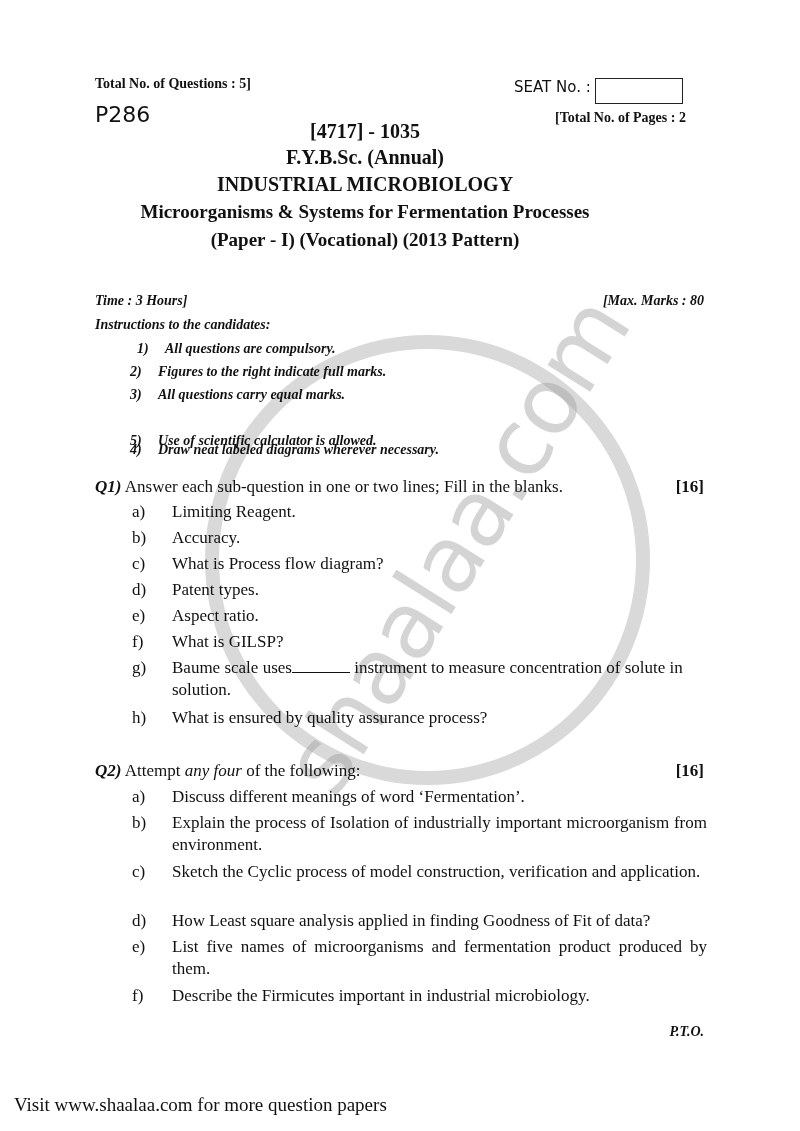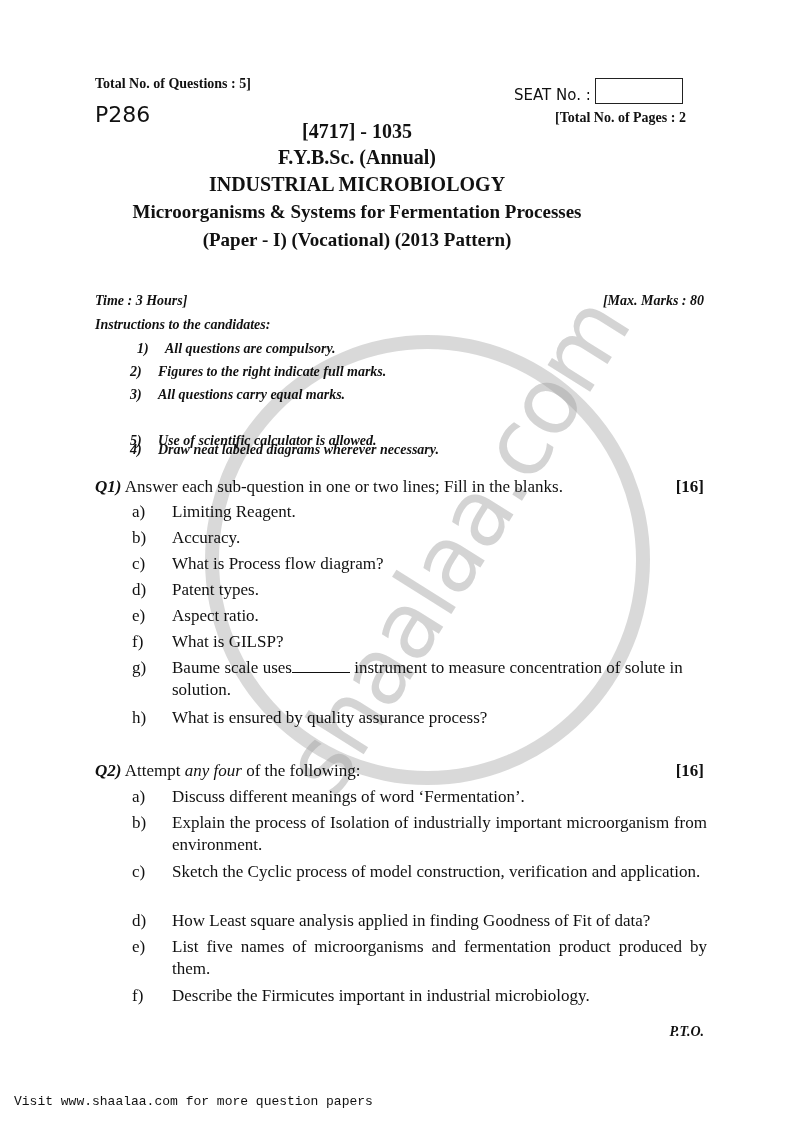--- a/index.html
+++ b/index.html
@@ -2,47 +2,47 @@
 <html><head>
   <meta charset="utf-8">
   <style>
     html, body { margin: 0; padding: 0; background: #ffffff; }
     body { width: 800px; height: 1131px; position: relative; overflow: hidden; color: #111; font-family: "Liberation Serif", serif; }
     .abs { position: absolute; }
     .hdr-small { font-family: "Liberation Serif", serif; font-weight: bold; font-size: 14px; }
     .sans { font-family: "DejaVu Sans", sans-serif; }
     .seat-label { font-family: "DejaVu Sans", sans-serif; font-size: 15px; }
     .seat-box { width: 88px; height: 26px; border: 1.5px solid #222; box-sizing: border-box; background: #fff; }
-    .center-line { left: 8px; width: 664px; text-align: center; font-weight: bold; padding-left: 17px; }
+    .center-line { left: 16px; width: 664px; text-align: center; font-weight: bold; padding-left: 17px; }
     .t1 { font-size: 20px; }
     .t2 { font-size: 19px; }
     .ital-b { font-style: italic; font-weight: bold; font-size: 14px; }
     .instr-num { width: 28px; display: inline-block; }
     .body-text { font-size: 17px; }
     .q-num { font-style: italic; font-weight: bold; }
     .marks { font-weight: bold; font-size: 17px; }
     .sub { position: absolute; left: 132px; width: 575px; font-size: 17px; line-height: 22px; }
     .sub .lbl { position: absolute; left: 0; top: 0; width: 36px; }
     .sub .txt { margin-left: 40px; display: block; }
     .sub .txt.justify { text-align: justify; }
     .watermark-ring { position: absolute; left: 205px; top: 335px; width: 445px; height: 450px; border-radius: 50%; border: 14px solid rgba(170,170,170,0.45); box-sizing: border-box; pointer-events: none; }
     .watermark-text { position: absolute; left: 200px; top: 535px; width: 460px; text-align: center; font-family: "DejaVu Sans", sans-serif; font-size: 92px; color: rgba(160,160,160,0.45); transform: rotate(-58deg); transform-origin: 50% 50%; pointer-events: none; letter-spacing: -2px; }
-    .footer { font-family: Liberation Mono, monospace; font-size: 13px; color: #111; }
+    .footer { font-family: Liberation Serif, serif; font-size: 19px; color: #111; }
     .blank { display: inline-block; width: 58px; border-bottom: 1px solid #111; height: 14px; vertical-align: baseline; }
   </style>
 </head>
 <body>
 
 <div class="watermark-ring"></div>
 <div class="watermark-text">shaalaa.com</div>
 
 <div class="abs hdr-small" style="left:95px; top:76px;">Total No. of Questions : 5]</div>
 <div class="abs sans" style="left:95px; top:102px; font-size:22px;">P286</div>
 
-<div class="abs" style="left:514px; top:78px; display:flex; align-items:flex-end;">
+<div class="abs" style="left:514px; top:78px; display:flex; align-items:flex-start;">
   <span class="seat-label">SEAT No. :</span>
   <div class="seat-box" style="margin-left:4px;"></div>
 </div>
 <div class="abs hdr-small" style="left:555px; top:110px;">[Total No. of Pages : 2</div>
 
 <div class="abs center-line t1" style="top:120px;">[4717] - 1035</div>
 <div class="abs center-line t1" style="top:146px;">F.Y.B.Sc. (Annual)</div>
 <div class="abs center-line t1" style="top:173px;">INDUSTRIAL MICROBIOLOGY</div>
 <div class="abs center-line t2" style="top:201px;">Microorganisms &amp; Systems for Fermentation Processes</div>
 <div class="abs center-line t2" style="top:229px;">(Paper - I) (Vocational) (2013 Pattern)</div>

